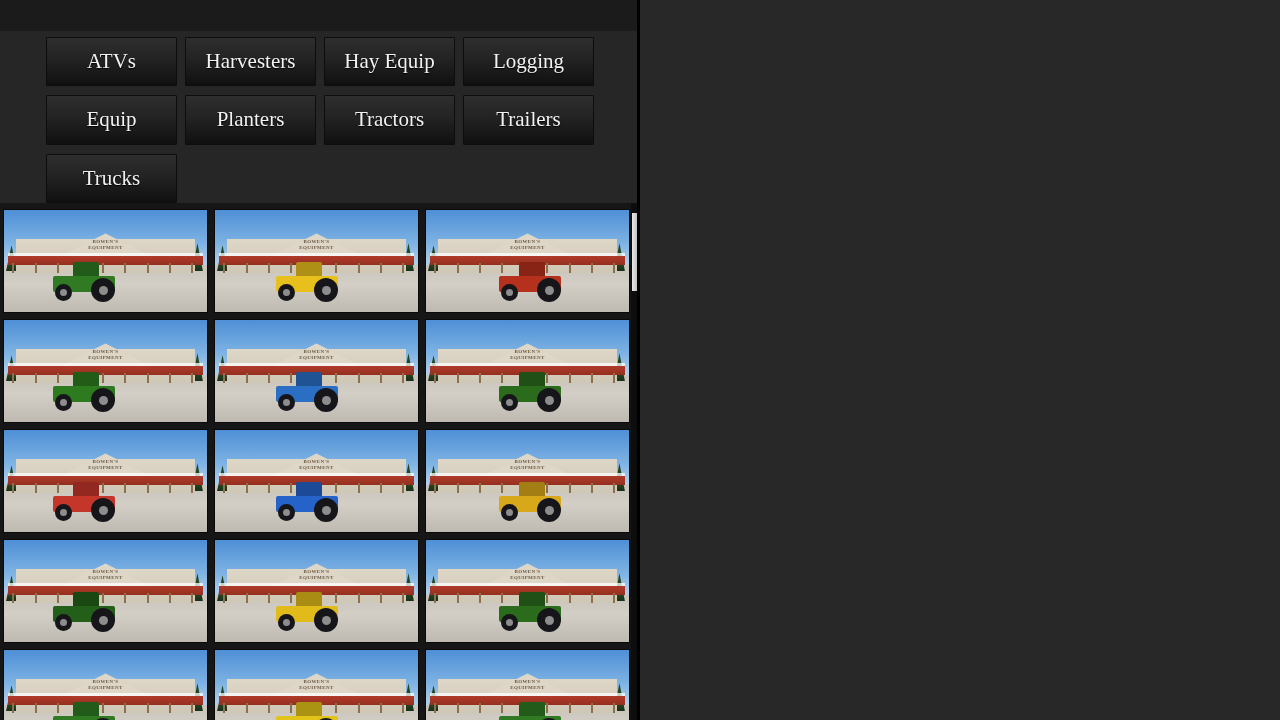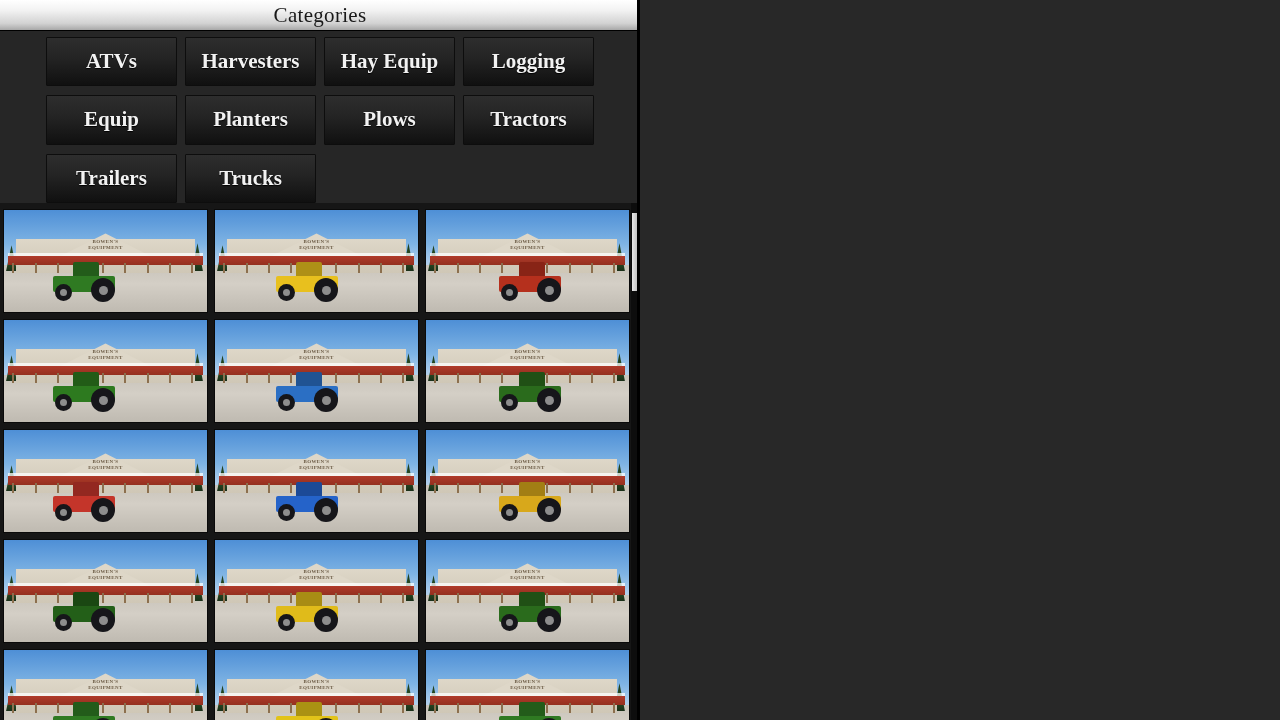--- a/index.html
+++ b/index.html
@@ -38,21 +38,20 @@
   }
   .cat-btn {
     background: linear-gradient(to bottom, #2e2e2e 0%, #242424 42%, #101010 100%);
     border: 1px solid #0d0d0d;
     border-radius: 1px;
     display: flex; align-items: center; justify-content: center;
     color: #f2f2f2; font-size: 21px;
     text-shadow: 0 1px 1px #000;
     cursor: pointer;
     white-space: nowrap;
-    font-weight: bold;
   }
 
   
   #thumb-area {
     position: absolute; left: 0; top: 203px; width: 640px; height: 517px;
     background: #161616; overflow: hidden;
   }
   #thumb-grid {
     position: absolute; left: 3px; top: 6px; width: 627px;
     display: grid;
@@ -131,32 +130,28 @@
     background:#282828;
   }
 </style>
 </head>
 <body>
 
 <div id="app">
 
   <div id="left-panel">
 
-    <div class="titlebar" id="categories-title">
-      <span class="titlebar-text">Categories</span>
-    </div>
 
     <div id="category-grid">
       <div class="cat-btn">ATVs</div>
       <div class="cat-btn">Harvesters</div>
       <div class="cat-btn">Hay Equip</div>
       <div class="cat-btn">Logging</div>
       <div class="cat-btn">Equip</div>
       <div class="cat-btn">Planters</div>
-      <div class="cat-btn">Plows</div>
       <div class="cat-btn">Tractors</div>
       <div class="cat-btn">Trailers</div>
       <div class="cat-btn">Trucks</div>
     </div>
 
     <div id="thumb-area">
       <div id="thumb-grid">
           <div class="thumb">
             <div class="sky" style="background:linear-gradient(to bottom,#4e8fd6 0%,#7fb4e4 60%,#b9d4ee 100%)"></div>
             <div class="ground"></div>

